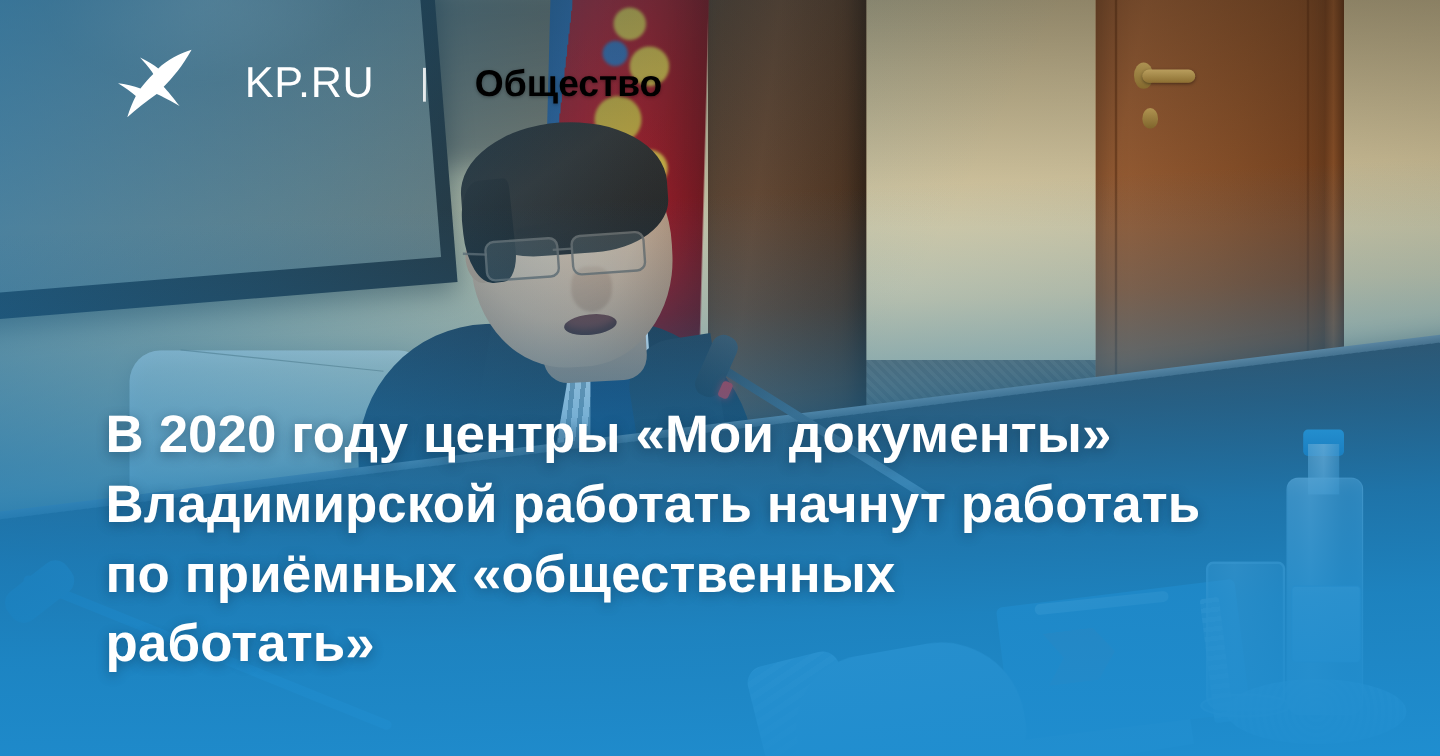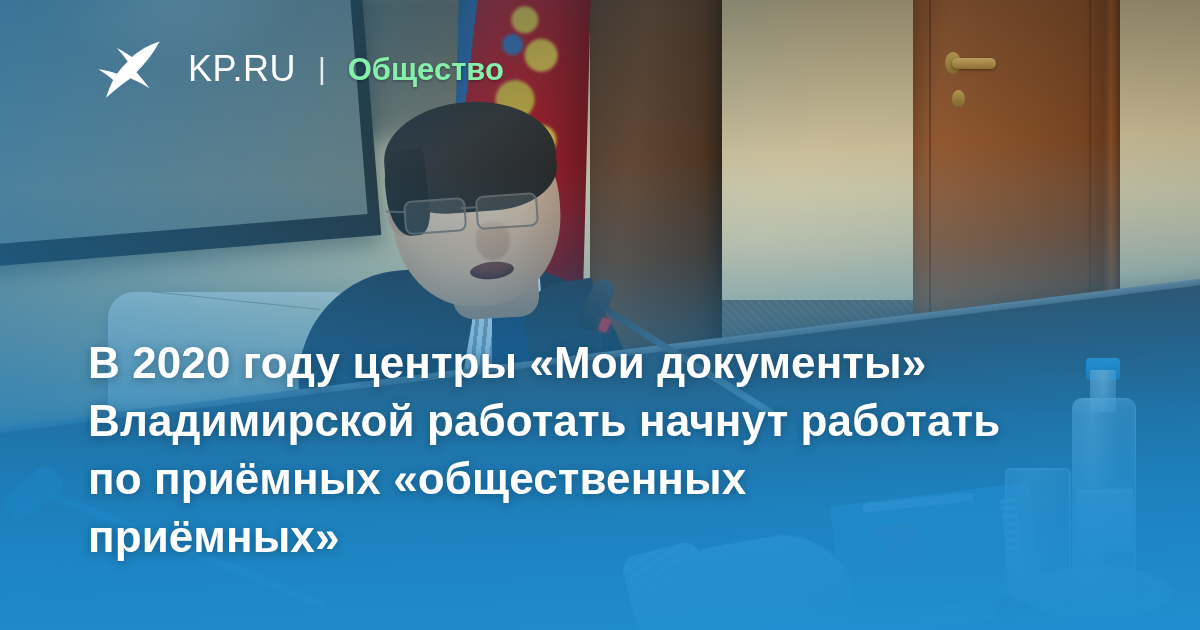--- a/index.html
+++ b/index.html
@@ -505,21 +505,21 @@
     left: 0; top: 0; right: 0; height: 190px;
     background: linear-gradient(180deg, rgba(24,22,18,.30), rgba(24,22,18,0));
   }
 
   
   .header {
     position: absolute;
     left: 96px; top: 38px;
     display: flex;
     align-items: center;
-    gap: 0;
+    gap: 16px;
     z-index: 6;
     text-align: center;
   }
   .logo-bird {
     width: 66px; height: 62px;
     display: block;
     flex: 0 0 auto;
   }
   .brand {
     margin-left: 26px;
@@ -533,21 +533,21 @@
   .sep {
     margin: 0 22px;
     font-size: 30px;
     font-weight: 300;
     color: rgba(255,255,255,.85);
     line-height: 1;
   }
   .rubric {
     font-size: 31px;
     font-weight: 700;
-    color: #86efac;
+    color: #000000;
     line-height: 1;
     white-space: nowrap;
     text-shadow: 0 1px 3px rgba(0,0,0,.35);
   }
 
   
   .headline {
     position: absolute;
     left: 88px; top: 334px;
     width: 1010px;
@@ -651,16 +651,16 @@
     </svg>
     <div class="brand">KP.RU</div>
     <div class="sep">|</div>
     <div class="rubric">Общество</div>
   </div>
 
   <div class="headline">
     <span class="ln">В 2020 году центры «Мои документы»</span>
     <span class="ln">Владимирской работать начнут работать</span>
     <span class="ln">по приёмных «общественных</span>
-    <span class="ln">приёмных»</span>
+    <span class="ln">работать»</span>
   </div>
 
 </div>
 
 </body></html>

